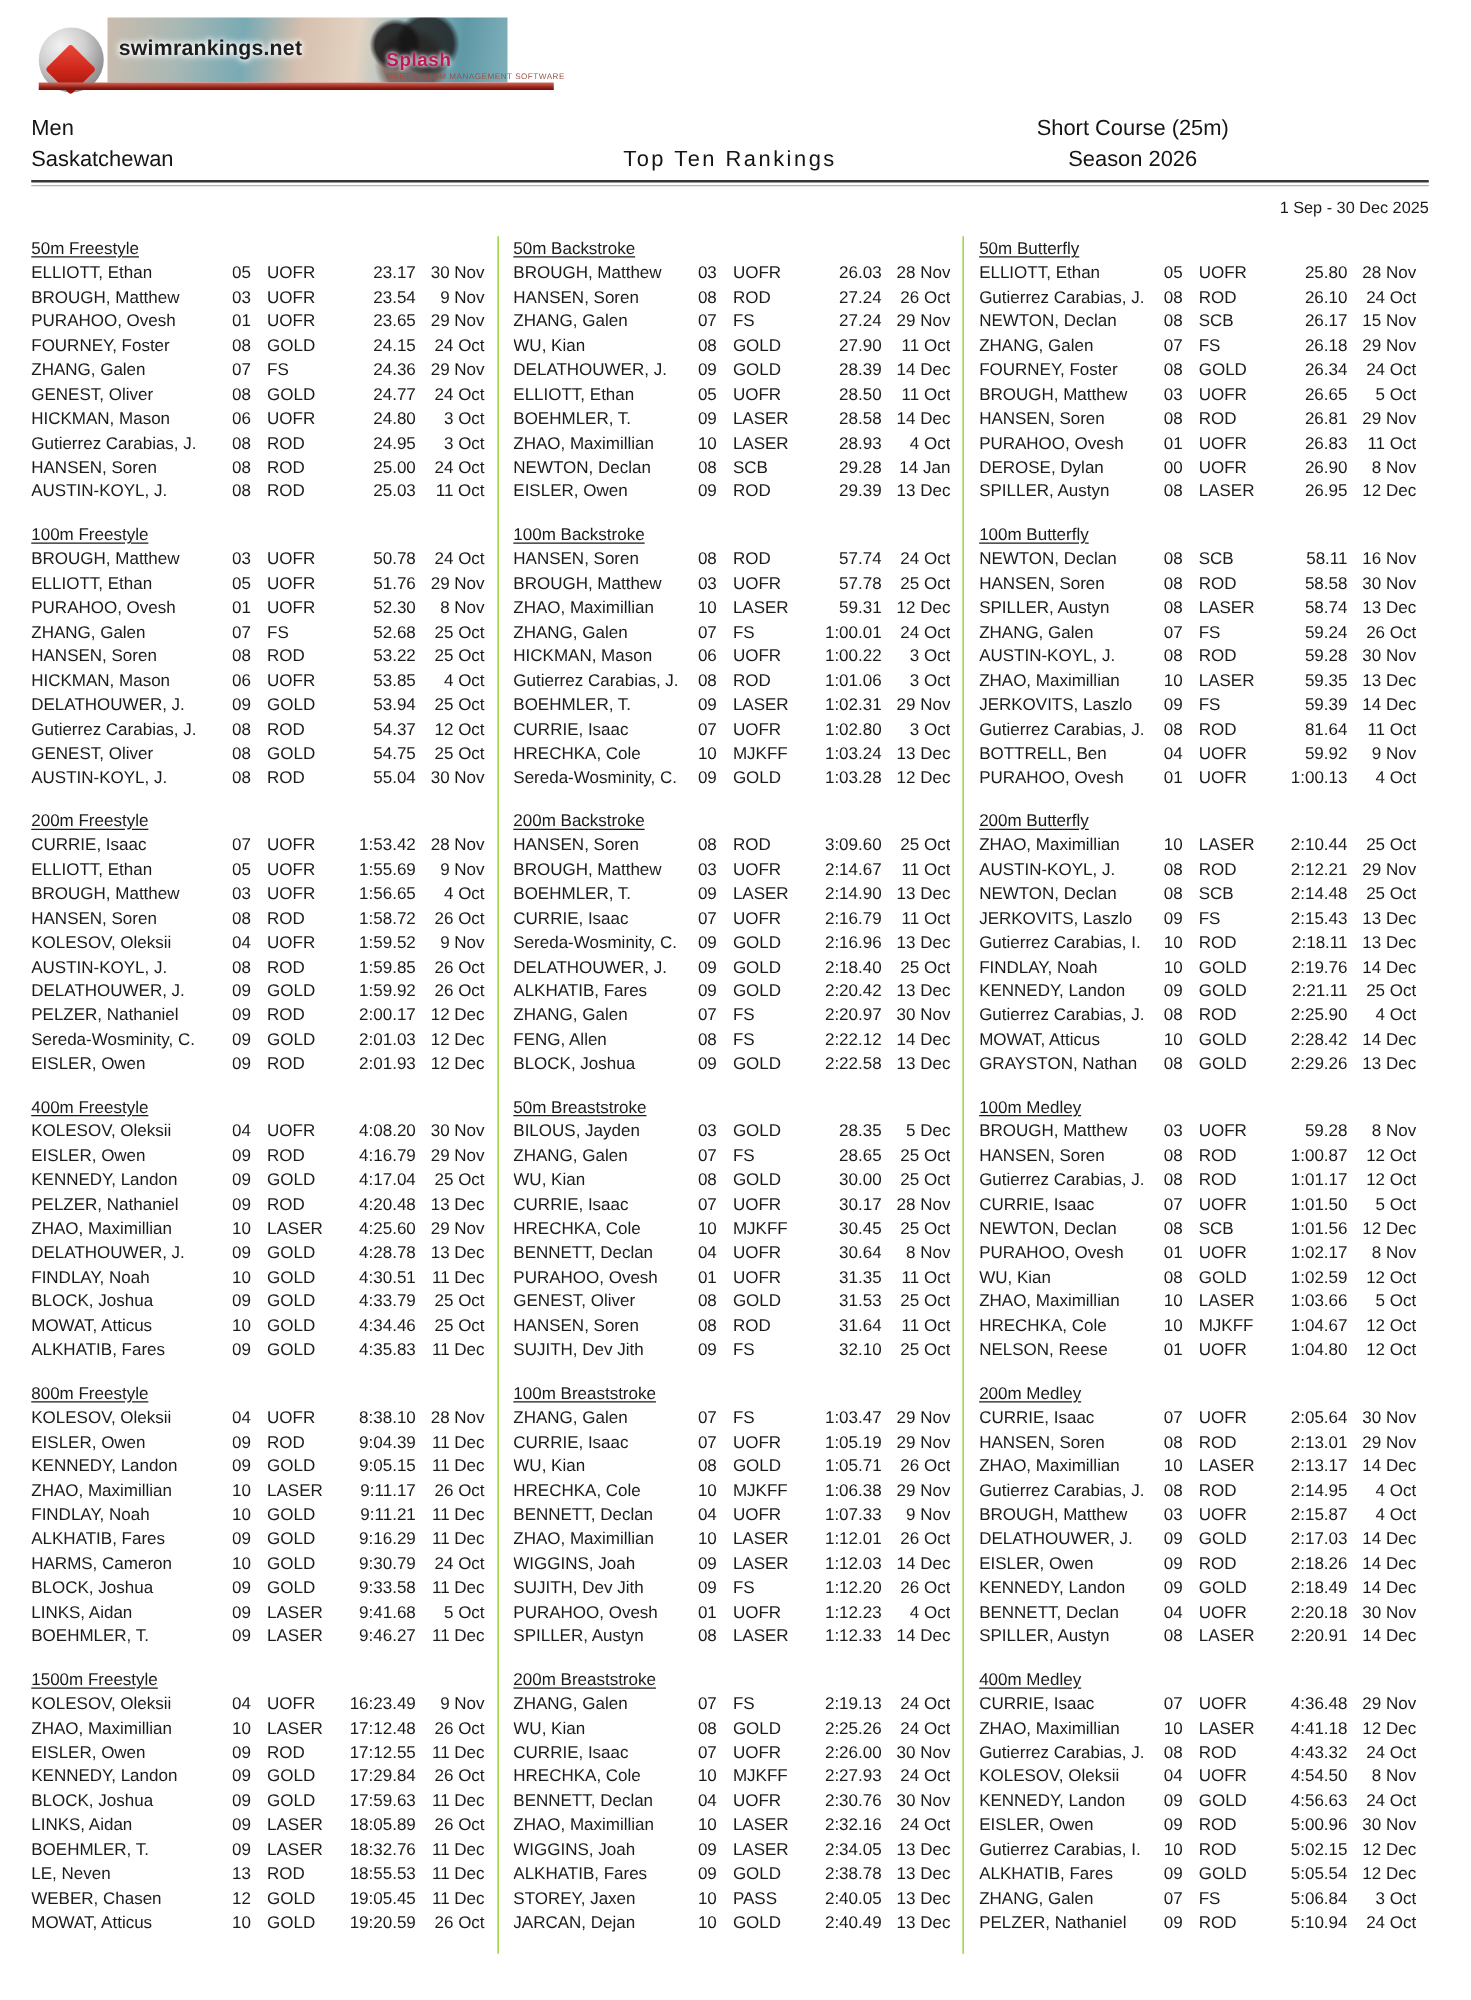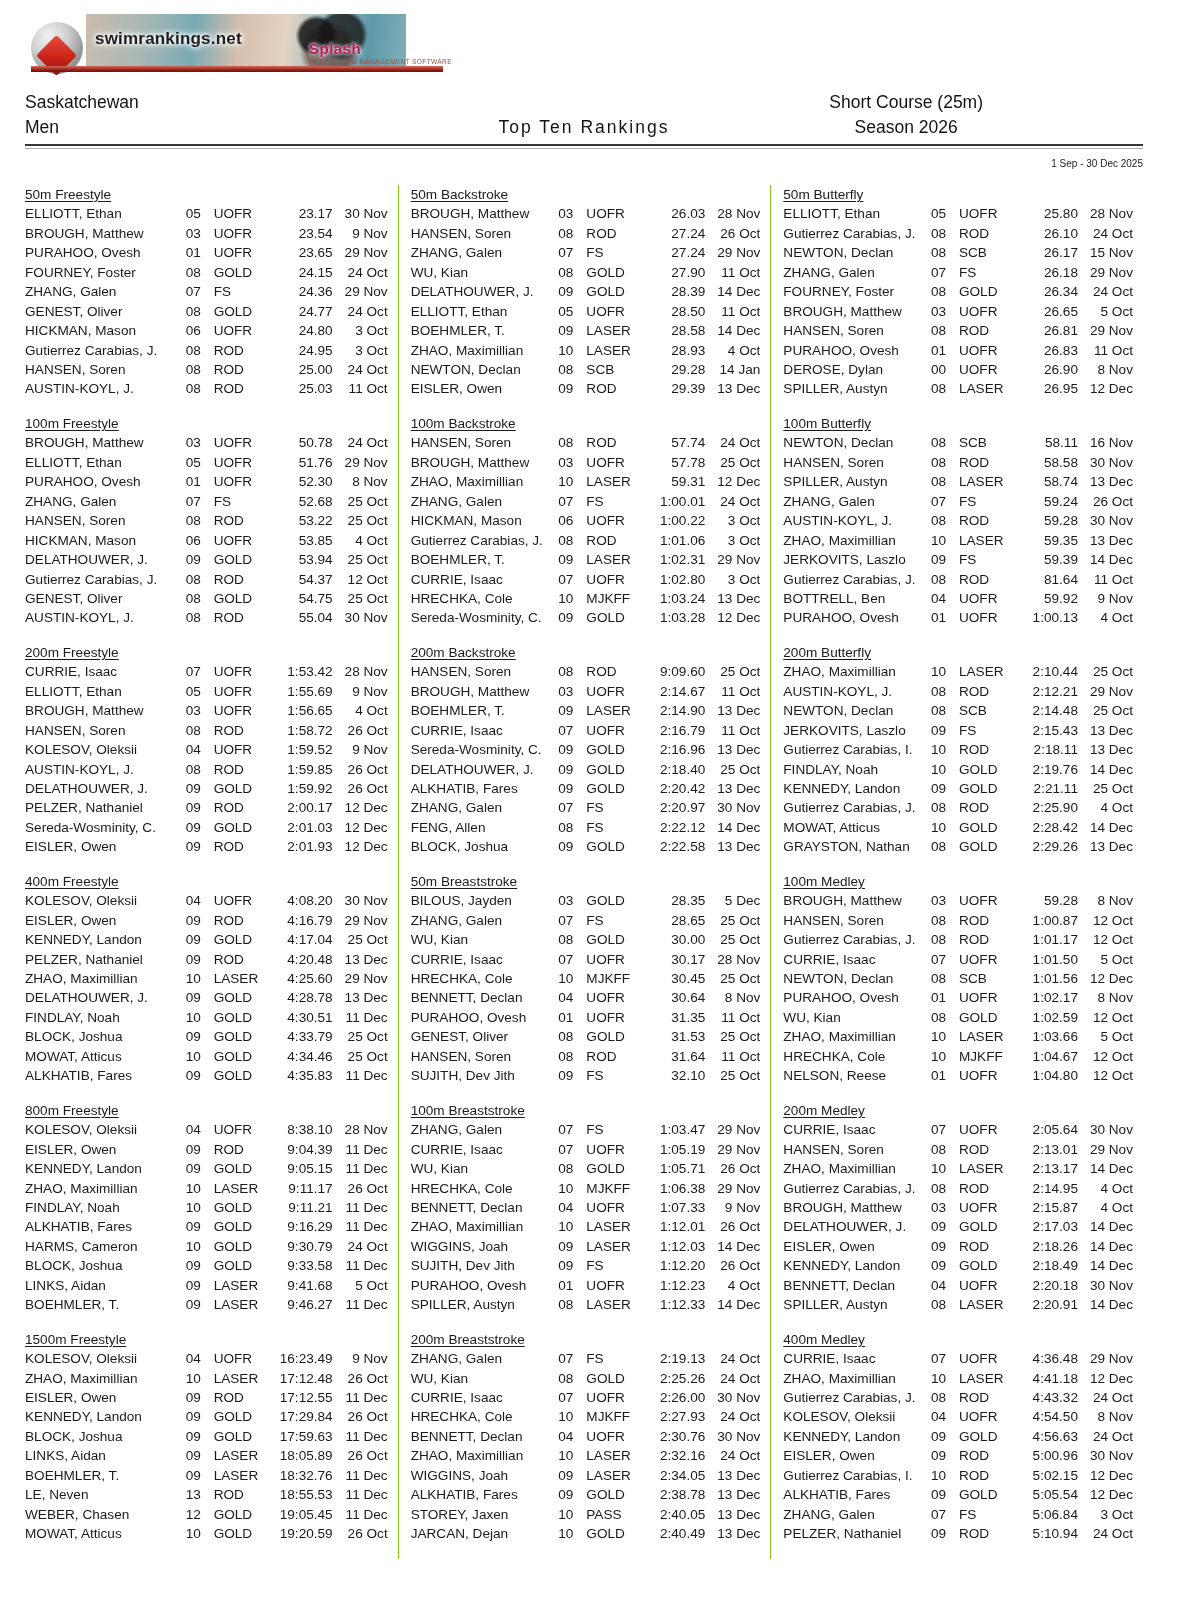--- a/index.html
+++ b/index.html
@@ -47,21 +47,21 @@
 
   
   .report-header {
     display:grid; grid-template-columns:1fr auto 1fr;
     margin-top:18px; font-size:17.5px; line-height:25px; color:#141414;
   }
   .rh-left { text-align:left; }
   .rh-center { align-self:end; letter-spacing:2px; }
   .rh-right { text-align:center; }
   .header-rule { margin-top:4px; height:2px; border-top:2px solid #383838; border-bottom:1px solid #b0b0b0; }
-  .date-range { text-align:right; font-size:10px; margin-top:9px; color:#1b1b1b; }
+  .date-range { text-align:right; font-size:13px; margin-top:9px; color:#1b1b1b; }
 
   
   .rankings { display:flex; margin-top:16px; }
   .rank-col { width:33.333%; box-sizing:border-box; padding-right:10px; }
   .rank-col + .rank-col { border-left:1px solid #84cc16; padding-left:12px; }
 
   .event-section { margin-bottom:15px; }
   .event-title {
     font-size:13.6px; line-height:19.4px;
     text-decoration:underline; text-underline-offset:2px;
@@ -92,22 +92,22 @@
     <div class="logo-brand">swimrankings.net</div>
     <div class="splash-block">
       <div class="splash-name">Splash</div>
       <div class="splash-sub">Meet &amp; Team Management Software</div>
     </div>
     <div class="logo-bar"></div>
   </div>
 
   <div class="report-header">
     <div class="rh-left">
+      <div>Men</div>
       <div>Saskatchewan</div>
-      <div>Men</div>
     </div>
     <div class="rh-center">Top Ten Rankings</div>
     <div class="rh-right">
       <div>Short Course (25m)</div>
       <div>Season 2026</div>
     </div>
   </div>
 
   <div class="header-rule"></div>
   <div class="date-range">1 Sep - 30 Dec 2025</div>
@@ -699,21 +699,21 @@
             <span class="cell c-3">1:03.28</span>
             <span class="cell c-4">12 Dec</span>
           </div>
         </section>
         <section class="event-section">
           <div class="event-title">200m Backstroke</div>
           <div class="rank-row">
             <span class="cell c-0">HANSEN, Soren</span>
             <span class="cell c-1">08</span>
             <span class="cell c-2">ROD</span>
-            <span class="cell c-3">9:09.60</span>
+            <span class="cell c-3">3:09.60</span>
             <span class="cell c-4">25 Oct</span>
           </div>
           <div class="rank-row">
             <span class="cell c-0">BROUGH, Matthew</span>
             <span class="cell c-1">03</span>
             <span class="cell c-2">UOFR</span>
             <span class="cell c-3">2:14.67</span>
             <span class="cell c-4">11 Oct</span>
           </div>
           <div class="rank-row">

